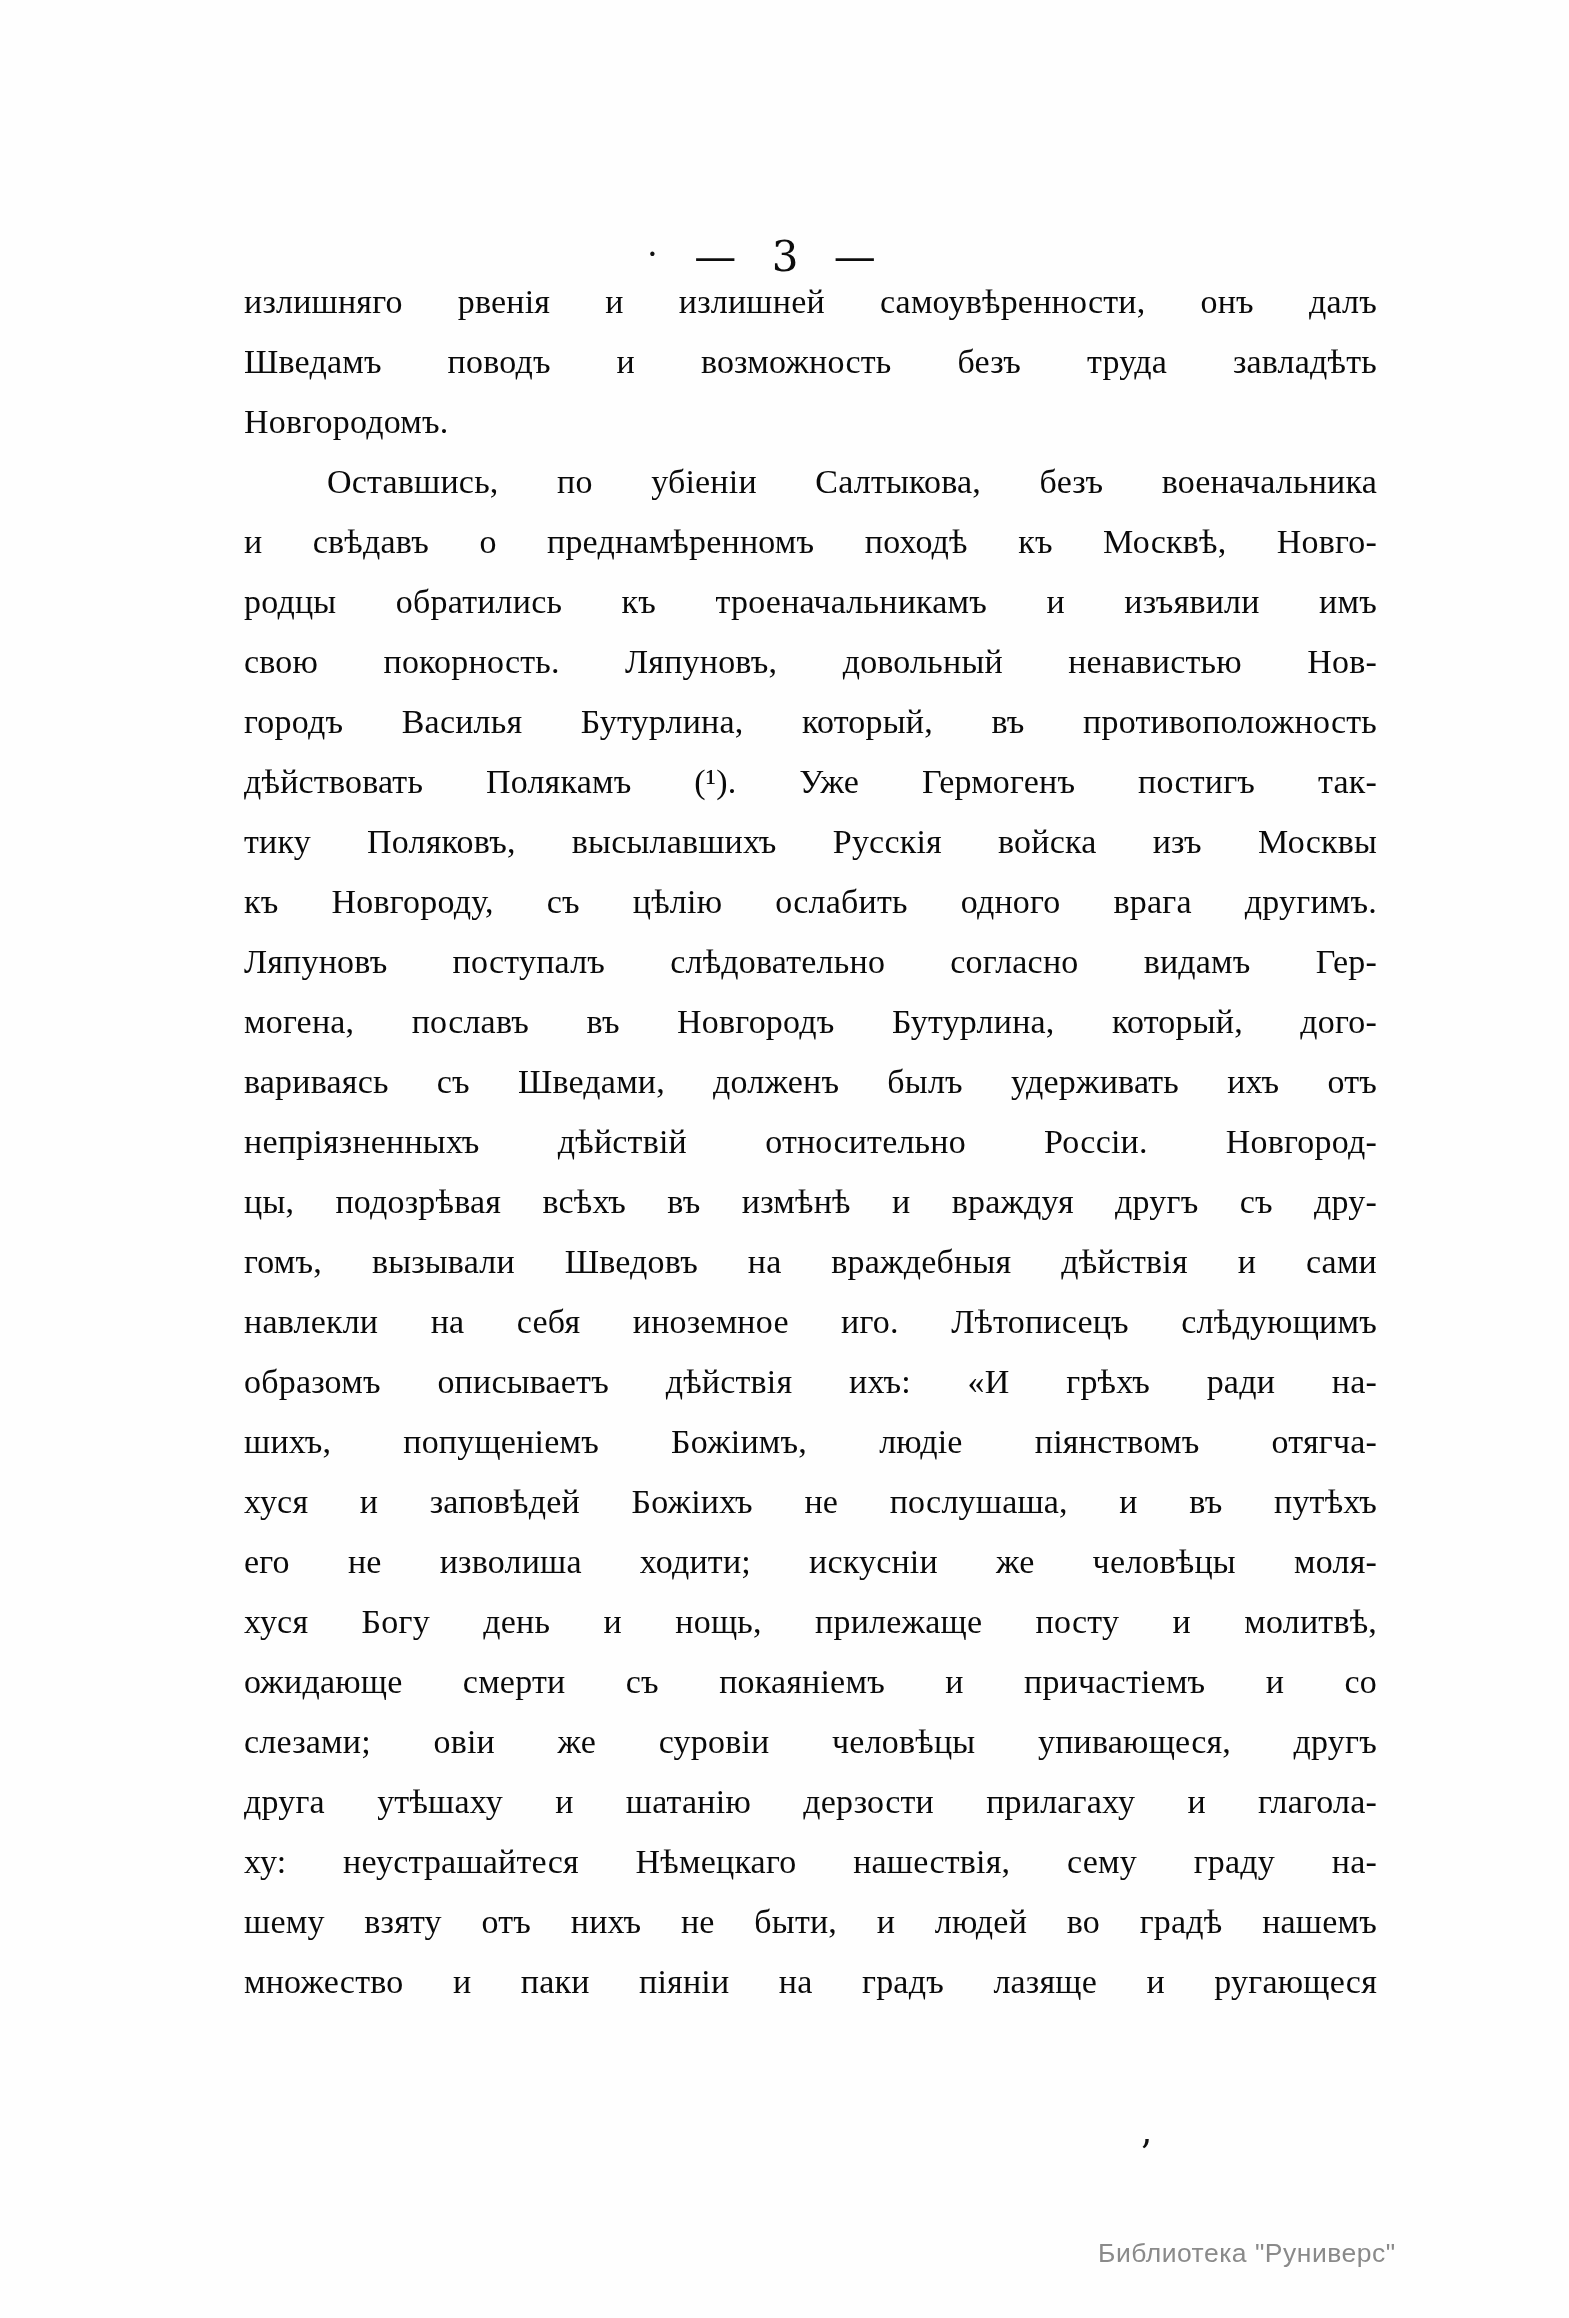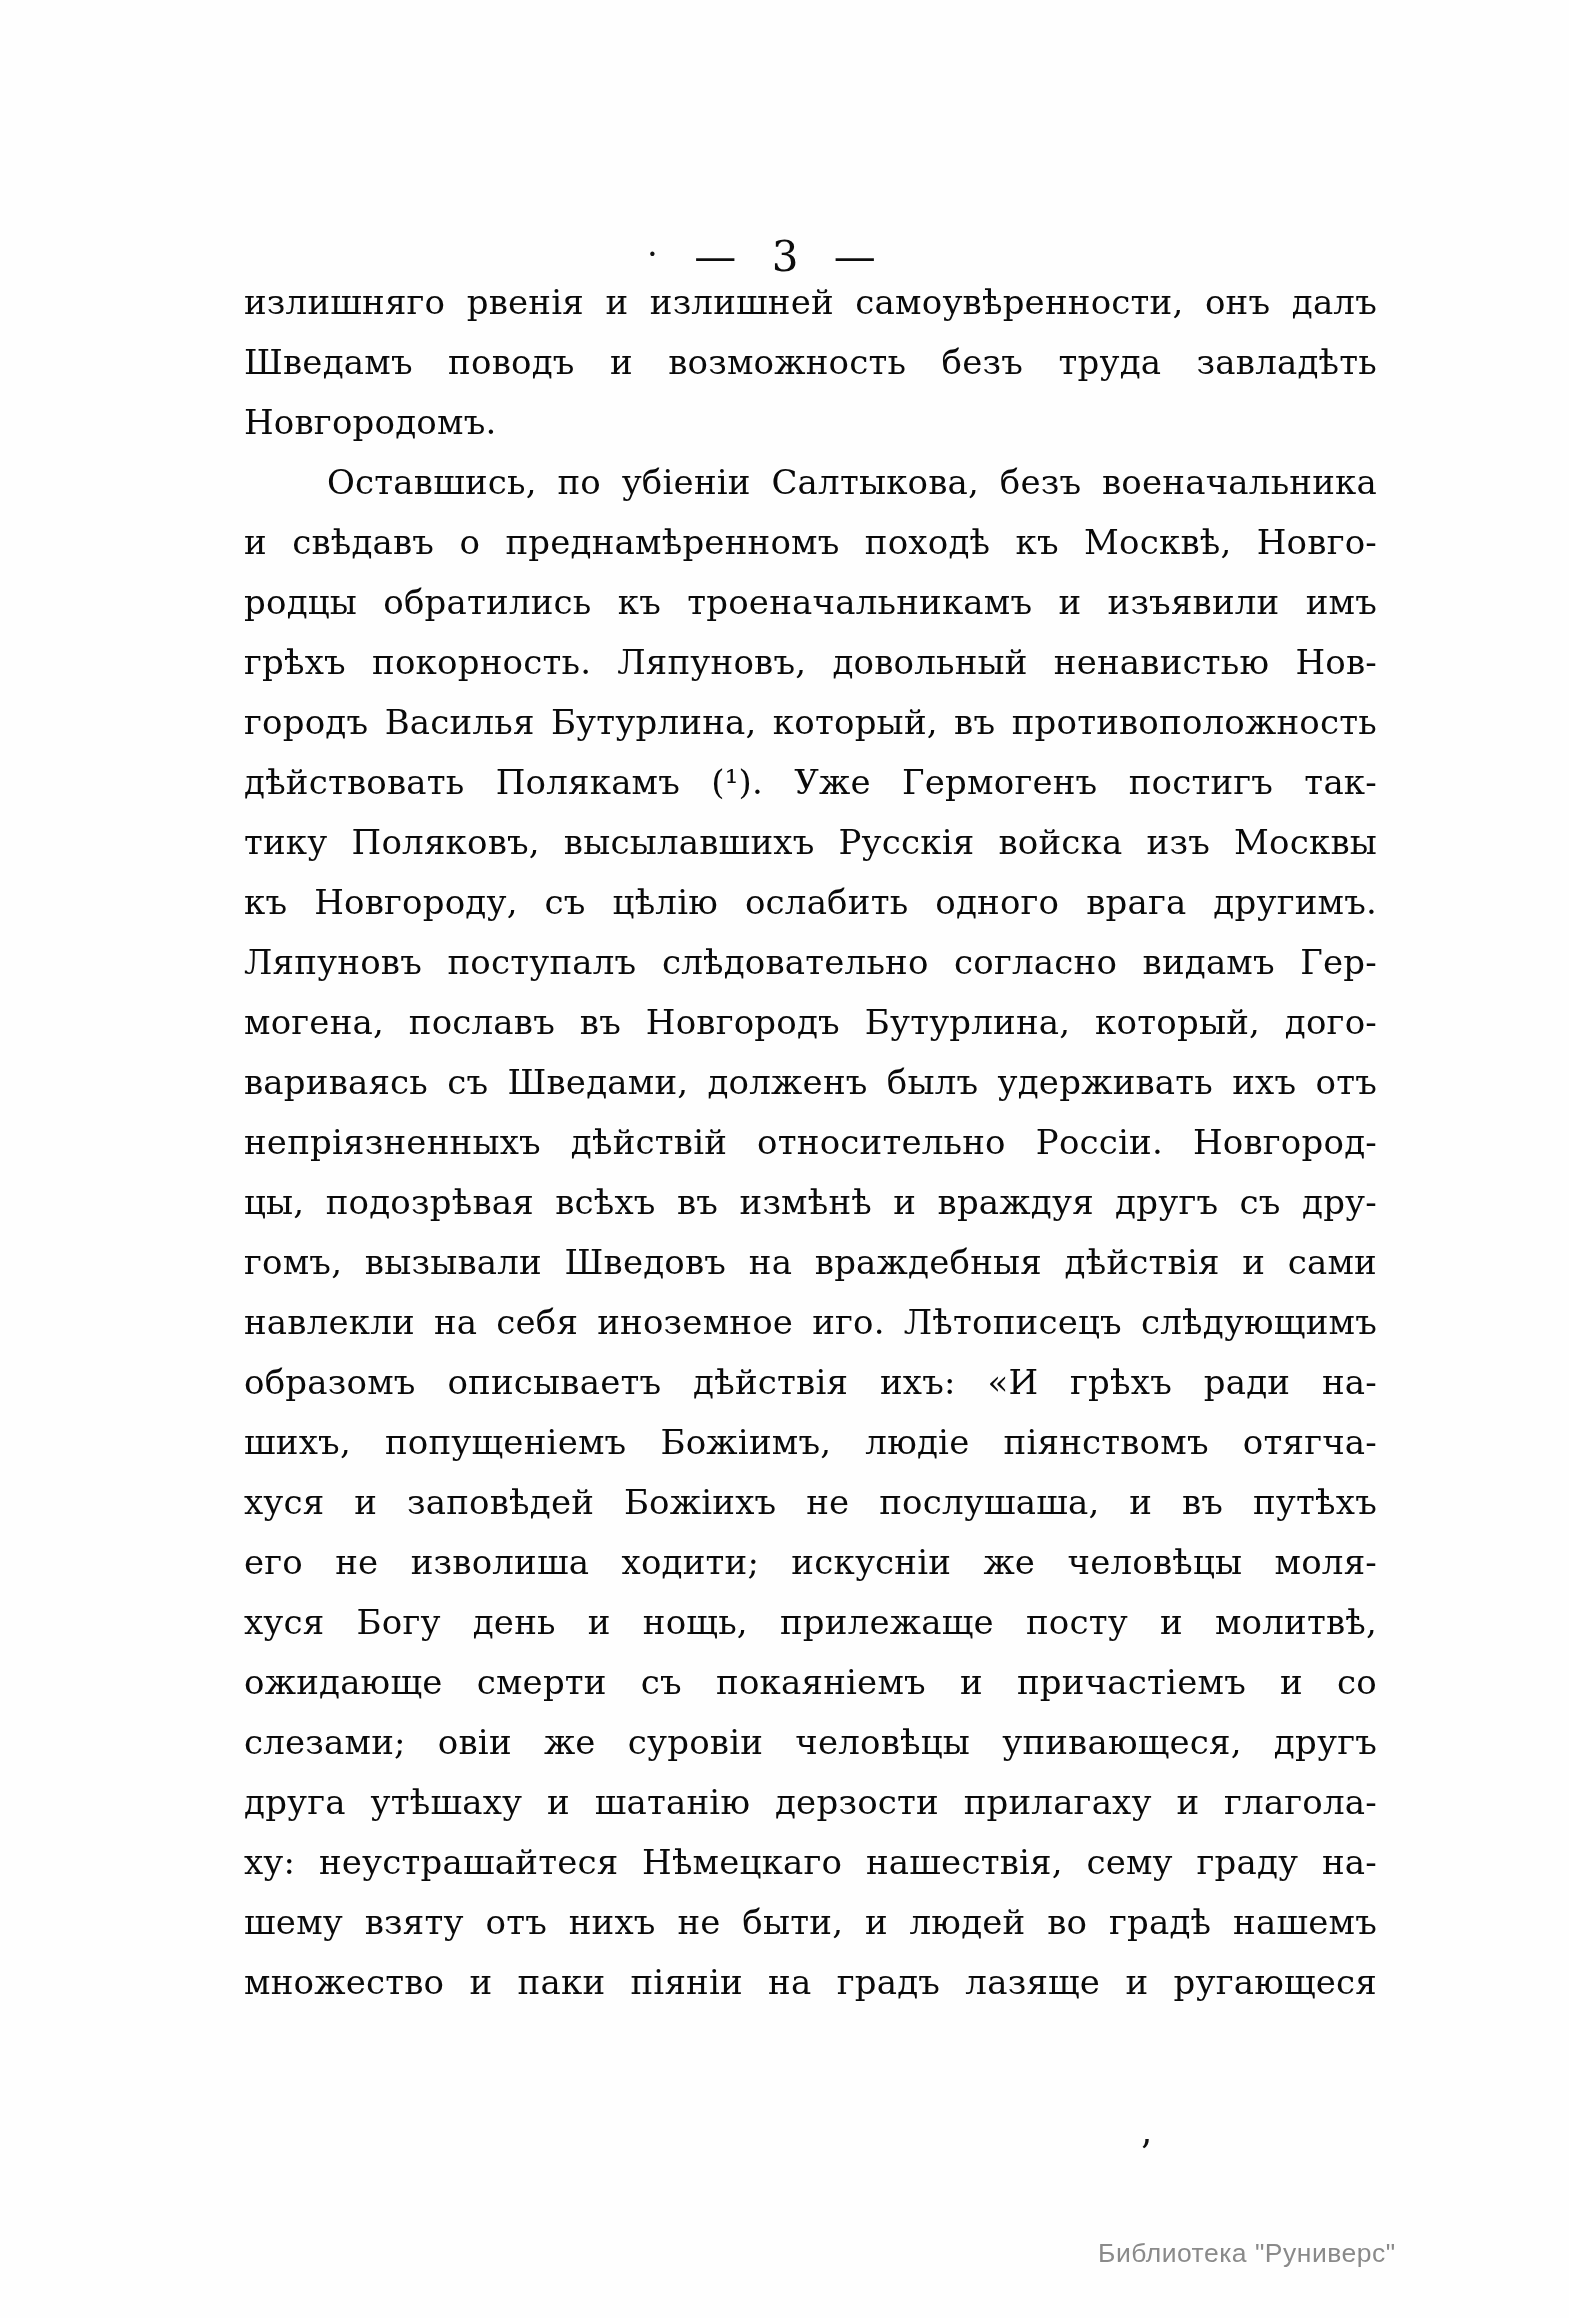--- a/index.html
+++ b/index.html
@@ -34,20 +34,21 @@
     width: 1133px;
     font-size: 34px;
     line-height: 60px;
     letter-spacing: 0.2px;
   }
   .line {
     text-align: justify;
     text-align-last: justify;
     white-space: normal;
     color: #0a0a0a;
+    font-family: Liberation Serif, serif;
   }
   .line.indent {
     padding-left: 83px;
   }
   .line.no-justify {
     text-align: right;
     text-align-last: left;
   }
   .artifact {
     position: absolute;
@@ -84,21 +85,21 @@
 
   <span class="artifact dot">·</span>
 
   <div class="text-block">
       <div class="line">излишняго рвенія и излишней самоувѣренности, онъ далъ</div>
       <div class="line">Шведамъ поводъ и возможность безъ труда завладѣть</div>
       <div class="line no-justify">Новгородомъ.</div>
       <div class="line indent">Оставшись, по убіеніи Салтыкова, безъ военачальника</div>
       <div class="line">и свѣдавъ о преднамѣренномъ походѣ къ Москвѣ, Новго-</div>
       <div class="line">родцы обратились къ троеначальникамъ и изъявили имъ</div>
-      <div class="line">грѣхъ покорность. Ляпуновъ, довольный ненавистью Нов-</div>
+      <div class="line">свою покорность. Ляпуновъ, довольный ненавистью Нов-</div>
       <div class="line">городъ Василья Бутурлина, который, въ противоположность</div>
       <div class="line">дѣйствовать Полякамъ (¹). Уже Гермогенъ постигъ так-</div>
       <div class="line">тику Поляковъ, высылавшихъ Русскія войска изъ Москвы</div>
       <div class="line">къ Новгороду, съ цѣлію ослабить одного врага другимъ.</div>
       <div class="line">Ляпуновъ поступалъ слѣдовательно согласно видамъ Гер-</div>
       <div class="line">могена, пославъ въ Новгородъ Бутурлина, который, дого-</div>
       <div class="line">вариваясь съ Шведами, долженъ былъ удерживать ихъ отъ</div>
       <div class="line">непріязненныхъ дѣйствій относительно Россіи. Новгород-</div>
       <div class="line">цы, подозрѣвая всѣхъ въ измѣнѣ и враждуя другъ съ дру-</div>
       <div class="line">гомъ, вызывали Шведовъ на враждебныя дѣйствія и сами</div>

